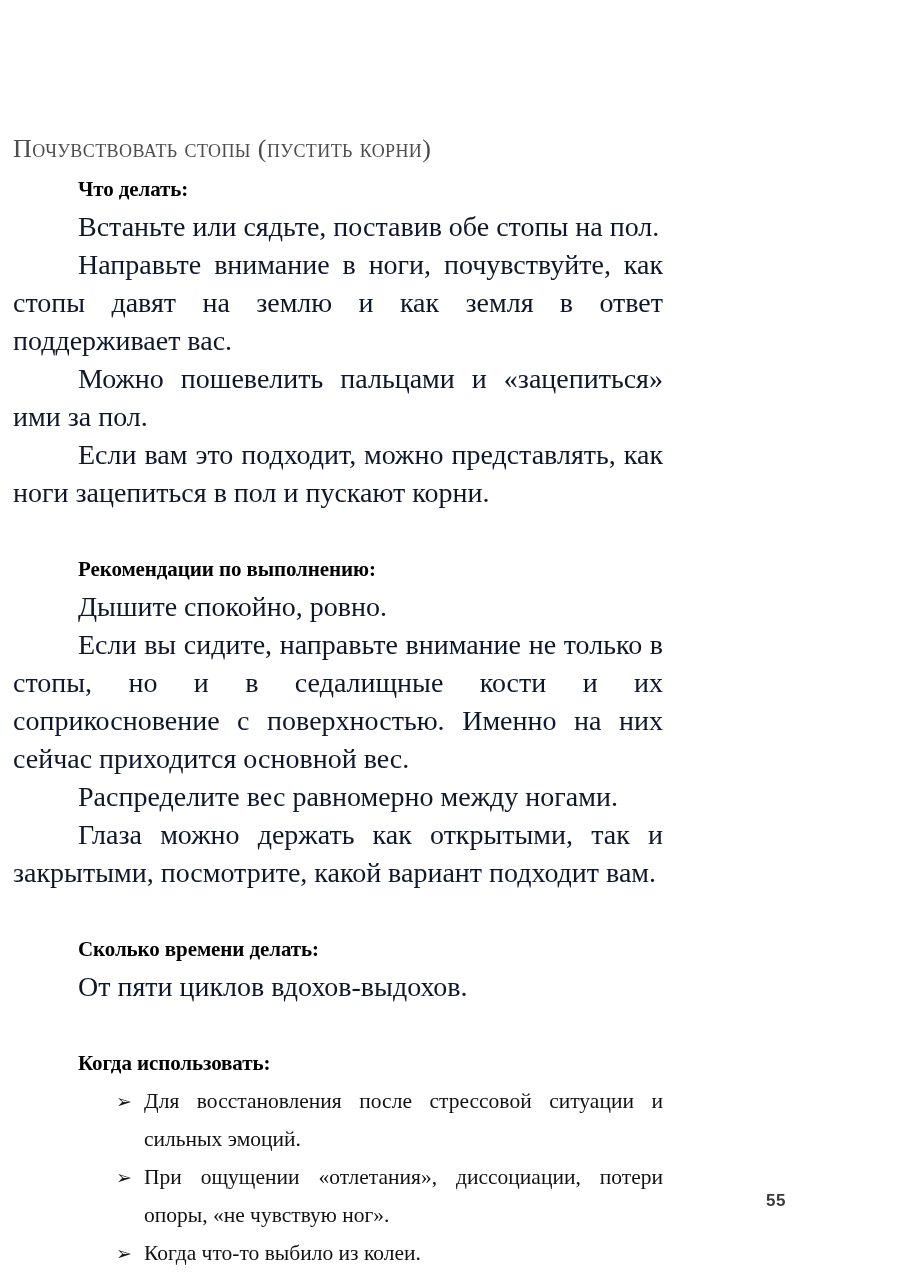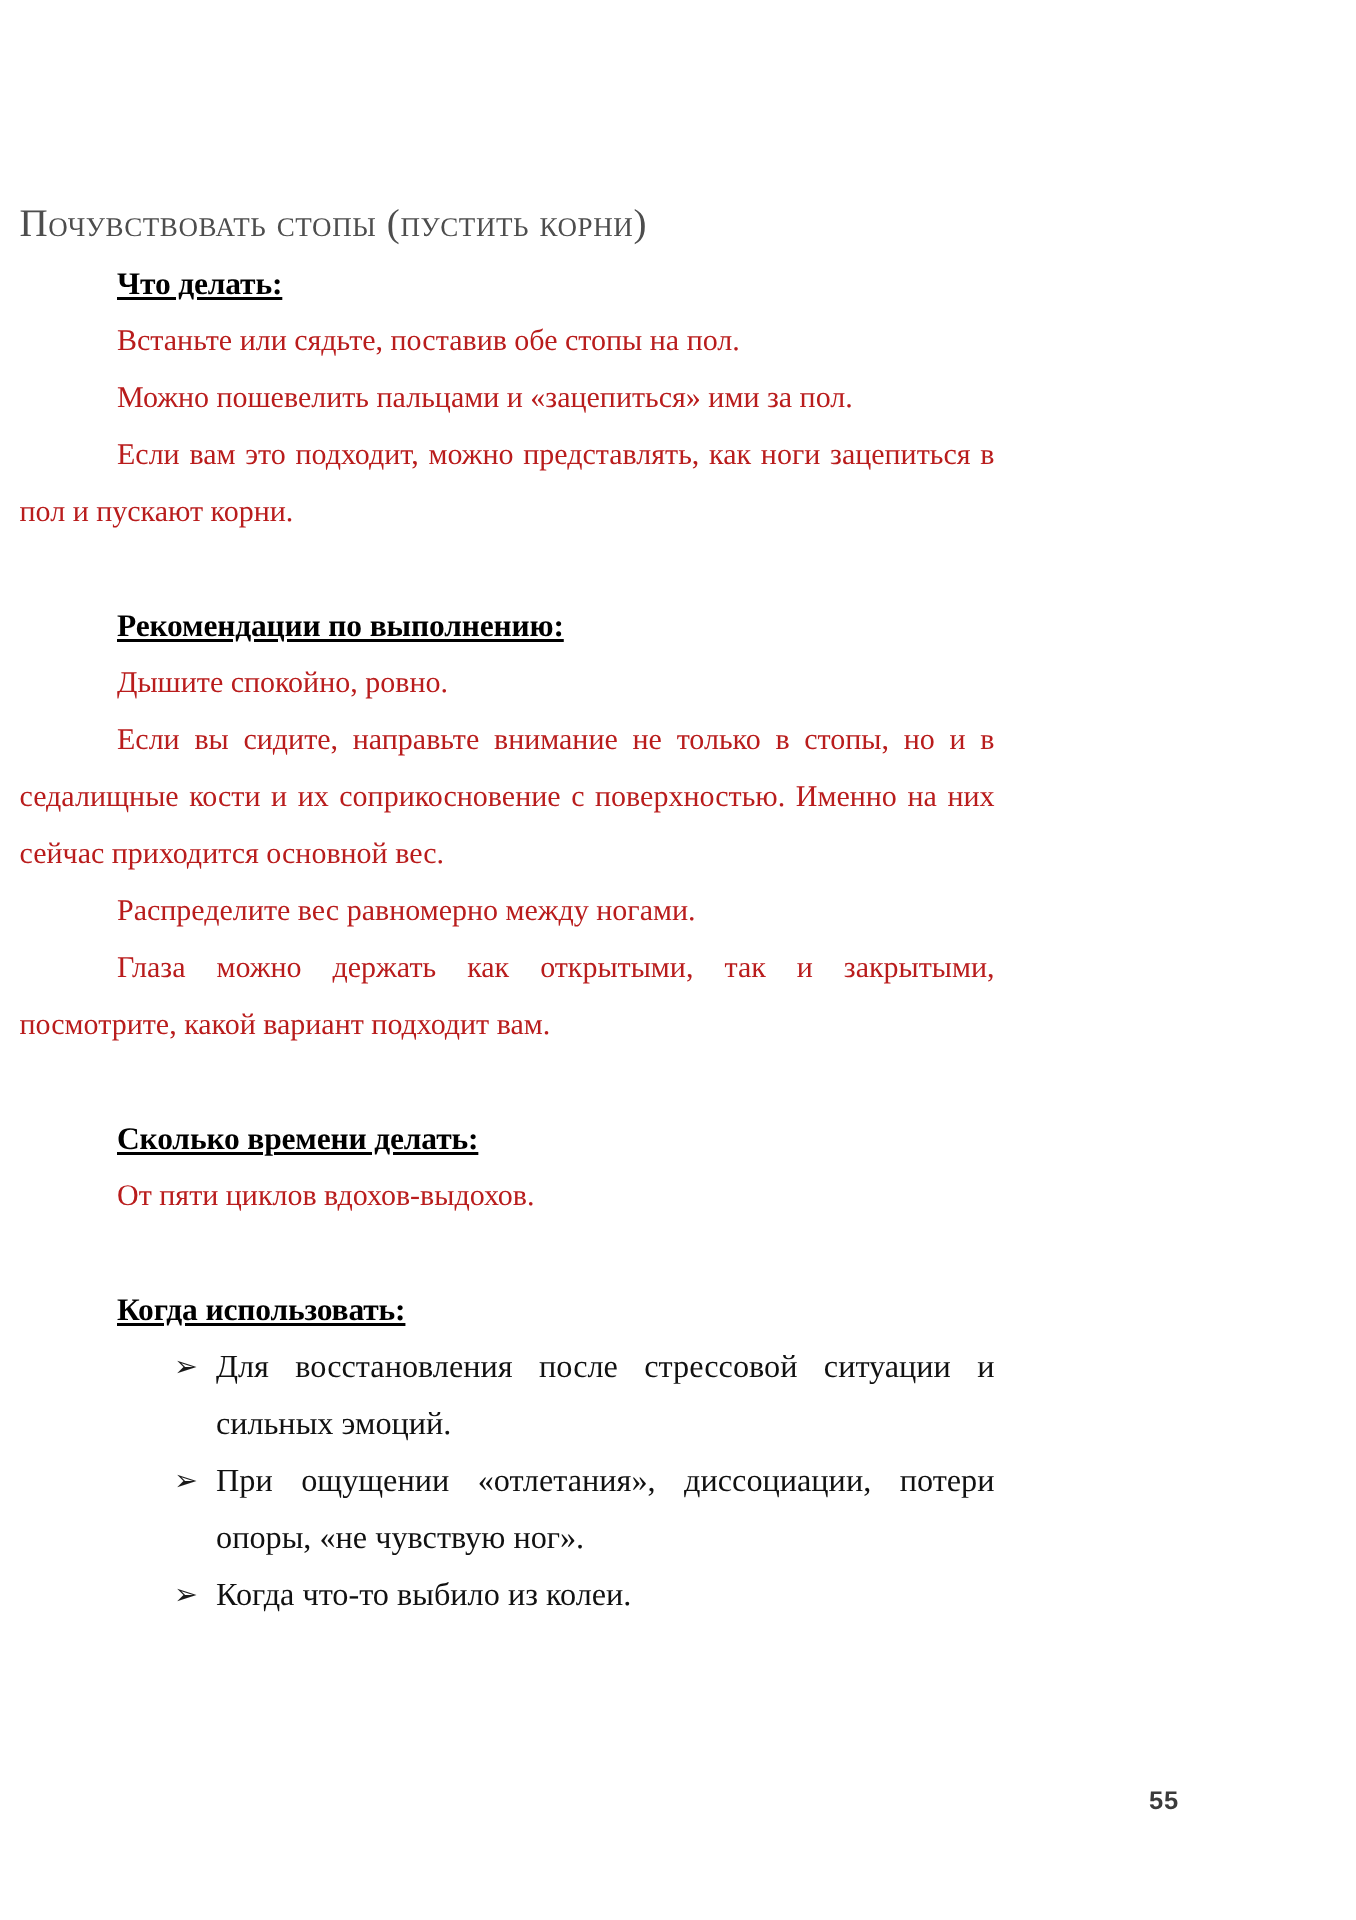--- a/index.html
+++ b/index.html
@@ -53,32 +53,31 @@
 
   h3.sub {
     margin: 0;
     padding: 0;
     font-size: 21px;
     line-height: 38px;
     font-weight: 700;
     text-indent: 65px;
     color: #000000;
     letter-spacing: -0.1px;
-    text-decoration: underline;
   }
 
   p.para {
     margin: 0;
     padding: 0;
-    font-size: 20px;
+    font-size: 28px;
     line-height: 38px;
     text-align: justify;
     text-justify: inter-word;
     text-indent: 65px;
-    color: #b91c1c;
+    color: #0f172a;
     hyphens: none;
   }
   p.para.last-line-natural {
     text-align-last: left;
   }
   .gap-lg { height: 38px; }
 
   
   ul.arrow-list {
     margin: 0;
@@ -123,20 +122,21 @@
 
 <div class="page">
 
   <h1 class="section-title">Почувствовать стопы (пустить корни)</h1>
 
   <div class="flow">
 
     <section>
       <h3 class="sub">Что делать:</h3>
       <p class="para last-line-natural">Встаньте или сядьте, поставив обе стопы на пол.</p>
+      <p class="para last-line-natural">Направьте внимание в ноги, почувствуйте, как стопы давят на землю и как земля в ответ поддерживает вас.</p>
       <p class="para last-line-natural">Можно пошевелить пальцами и «зацепиться» ими за пол.</p>
       <p class="para last-line-natural">Если вам это подходит, можно представлять, как ноги зацепиться в пол и пускают корни.</p>
     </section>
 
     <div class="gap-lg"></div>
 
     <section>
       <h3 class="sub">Рекомендации по выполнению:</h3>
       <p class="para last-line-natural">Дышите спокойно, ровно.</p>
       <p class="para last-line-natural">Если вы сидите, направьте внимание не только в стопы, но и в седалищные кости и их соприкосновение с поверхностью. Именно на них сейчас приходится основной вес.</p>

